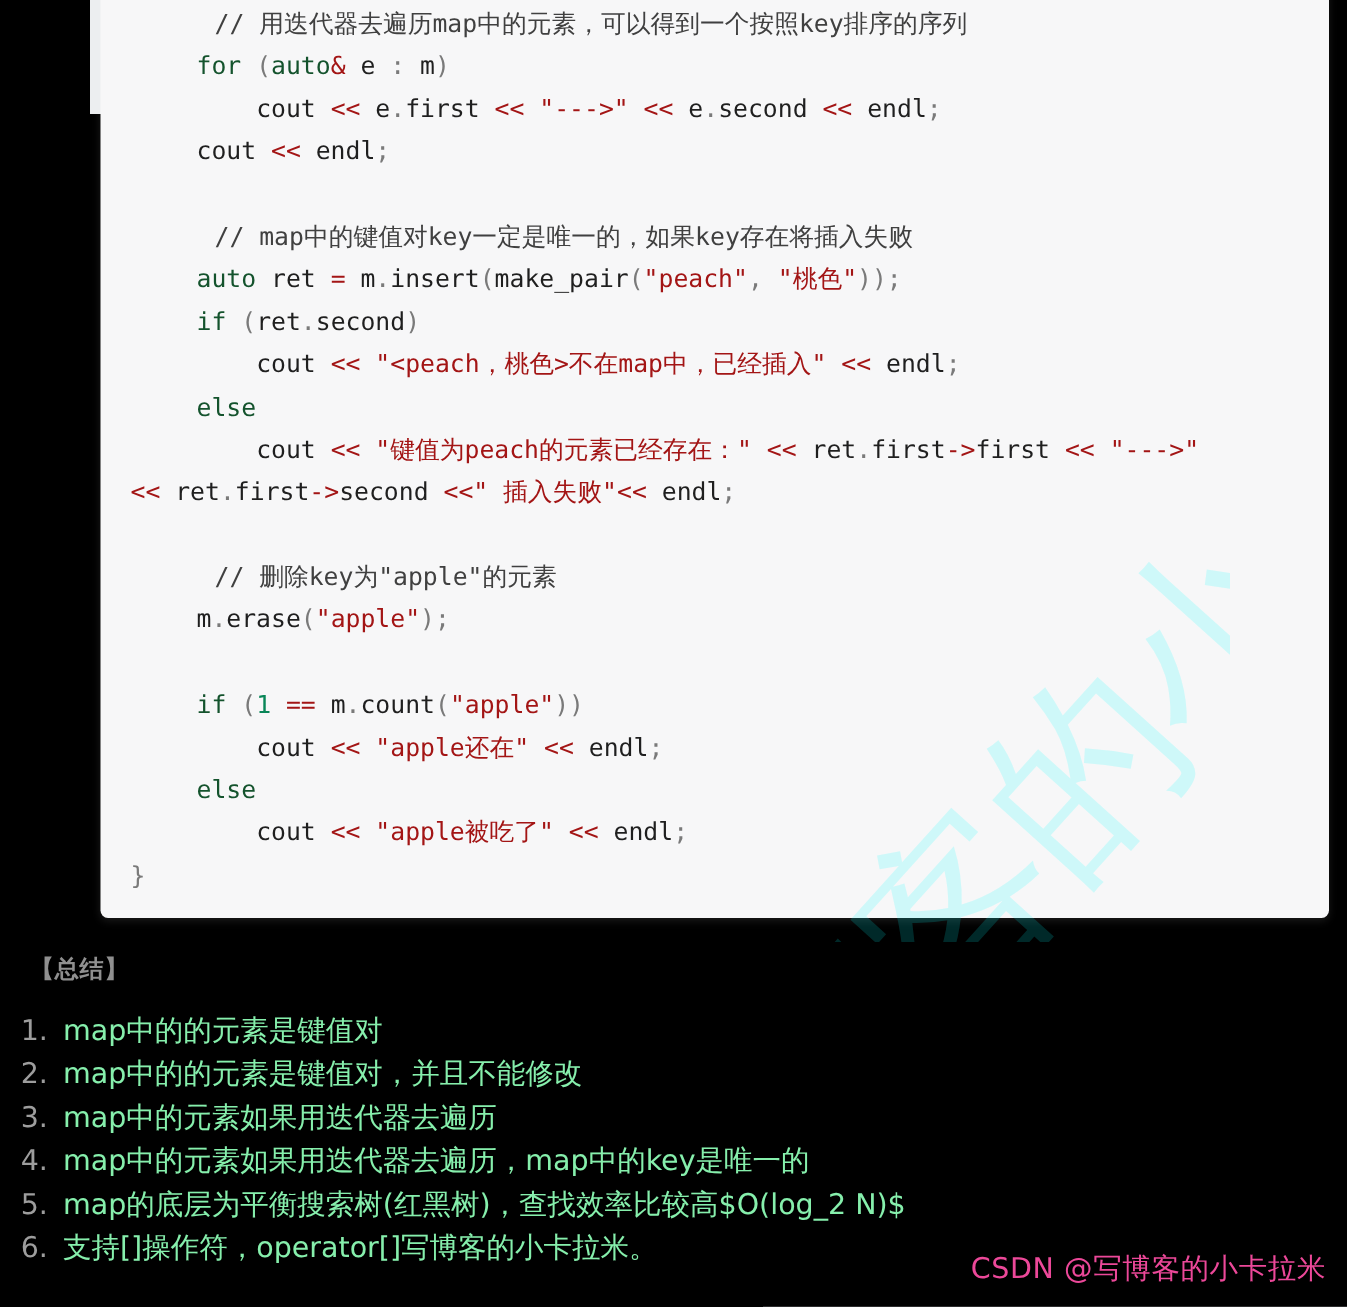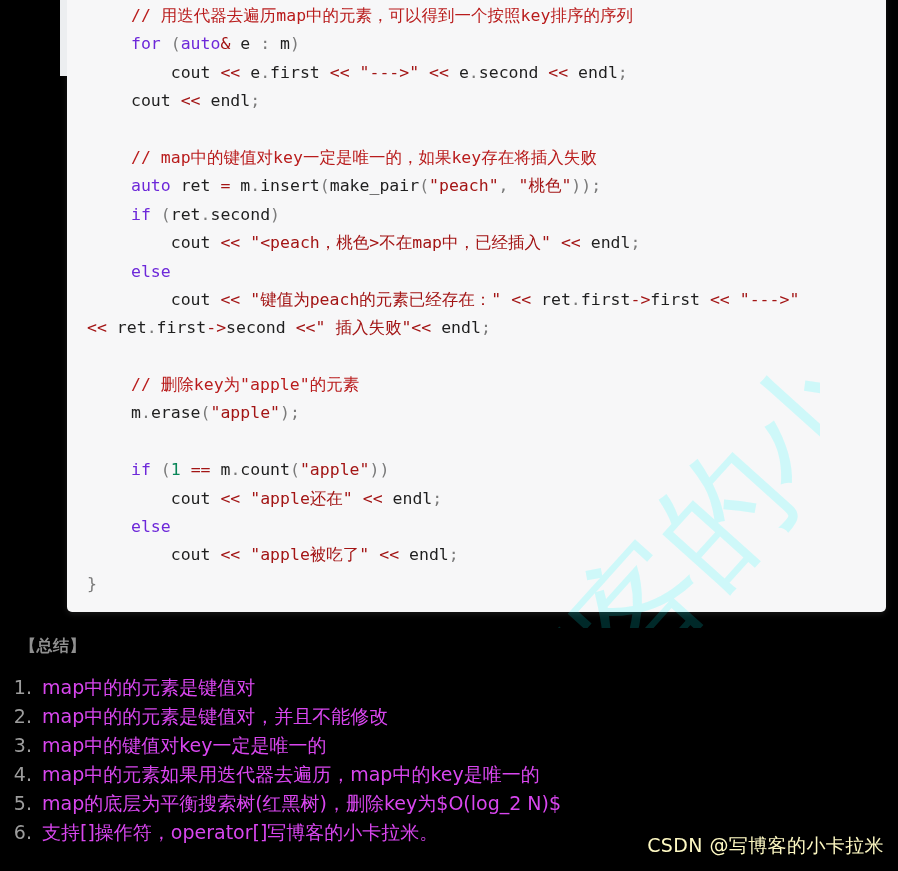--- a/index.html
+++ b/index.html
@@ -59,22 +59,22 @@
     font-size: 16.5px;
     line-height: 28.4px;
     color: #1f1f1f;
     white-space: pre;
     letter-spacing: 0px;
   }
   .ln { display: block; height: 28.4px; padding-left: 64px; }
   .ln.nopad { padding-left: 20px; }
 
   
-  .cmt { color: #b91c1c; font-style: normal; }
-  .kw  { color: #6d28d9; }
+  .cmt { color: #404040; font-style: normal; margin-left: 12px; }
+  .kw  { color: #14532d; }
   .str { color: #a31515; }
   .op  { color: #a31515; }
   .num { color: #098658; }
   .pun { color: #7a7a7a; }
   .id  { color: #1f1f1f; }
 
   
   #summary {
     position: absolute;
     left: 0;
@@ -97,21 +97,21 @@
     list-style: decimal;
     color: #9d9d9d;
   }
   #summary-list li {
     font-family: "DejaVu Sans", "Liberation Sans", sans-serif;
     font-size: 19px;
     line-height: 29px;
     color: #9d9d9d;
     padding-left: 4px;
   }
-  #summary-list li span { color: #d946ef; }
+  #summary-list li span { color: #86efac; }
 
   
   #watermark {
     position: absolute;
     left: 300px;
     top: 360px;
     width: 520px;
     height: 520px;
     z-index: 5;
     pointer-events: none;
@@ -161,21 +161,21 @@
   }
 
   
   #csdn-attribution {
     position: absolute;
     right: 14px;
     bottom: 12px;
     z-index: 6;
     font-family: "DejaVu Sans", "Liberation Sans", sans-serif;
     font-size: 19px;
-    color: #fef9c3;
+    color: #ec4899;
     letter-spacing: 0.4px;
   }
 </style>
 </head>
 <body>
 
 <div id="page">
 
   <div id="code-gutter-strip"></div>
 
@@ -185,23 +185,23 @@
 
   <div id="watermark-soft">
     <div class="wm-text">写博客的小卡拉米</div>
   </div>
 
   <div id="summary">
     <div id="summary-heading">【总结】</div>
     <ol id="summary-list">
         <li><span>map中的的元素是键值对</span></li>
         <li><span>map中的的元素是键值对，并且不能修改</span></li>
-        <li><span>map中的键值对key一定是唯一的</span></li>
+        <li><span>map中的元素如果用迭代器去遍历</span></li>
         <li><span>map中的元素如果用迭代器去遍历，map中的key是唯一的</span></li>
-        <li><span>map的底层为平衡搜索树(红黑树)，删除key为$O(log_2 N)$</span></li>
+        <li><span>map的底层为平衡搜索树(红黑树)，查找效率比较高$O(log_2 N)$</span></li>
         <li><span>支持[]操作符，operator[]写博客的小卡拉米。</span></li>
       </ol>
   </div>
 
   <div id="watermark">
     <div class="wm-text" id="watermark-bright">写博客的小卡拉米</div>
   </div>
 
   <div id="csdn-attribution">CSDN @写博客的小卡拉米</div>
 

